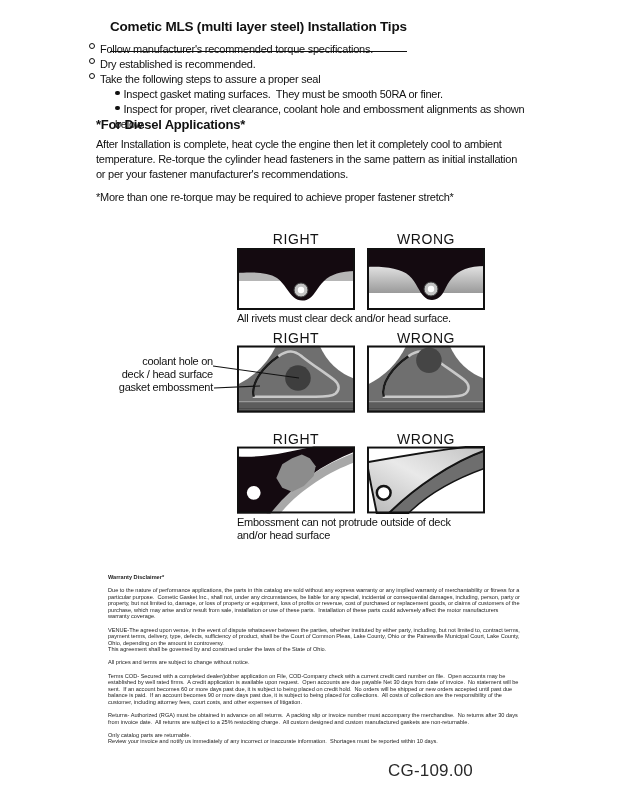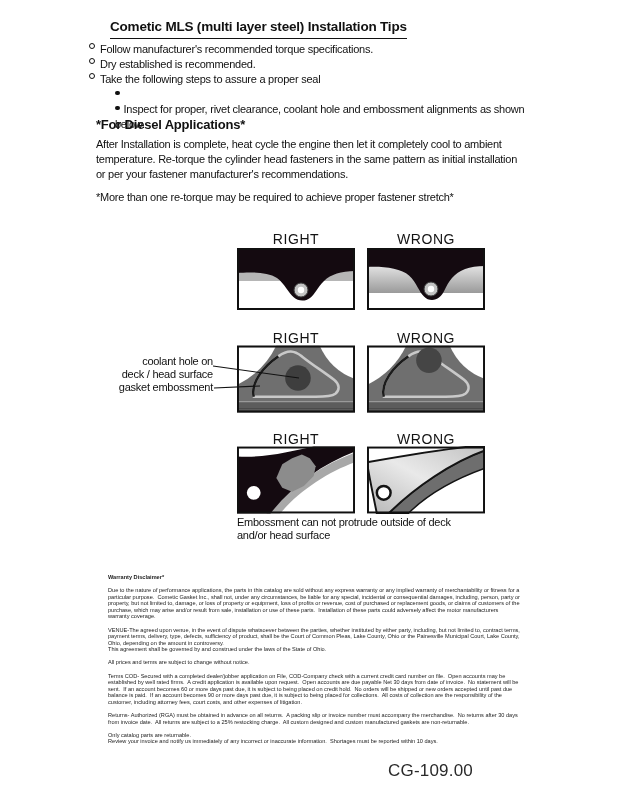--- a/index.html
+++ b/index.html
@@ -3,21 +3,21 @@
 <meta charset="utf-8">
 <style>
   html,body{margin:0;padding:0;background:#ffffff;}
   .page{
     position:relative;width:618px;height:800px;background:#ffffff;overflow:hidden;
     font-family:"Liberation Sans","DejaVu Sans",sans-serif;color:#111;
   }
   .abs{position:absolute;}
   .title{
     left:110px;top:19px;font-size:13.5px;font-weight:bold;letter-spacing:-0.2px;
-    border-bottom:1.5px solid #111;padding-bottom:4px;white-space:nowrap;
+    border-bottom:1.5px solid #111;padding-bottom:17px;white-space:nowrap;
   }
   .tips{left:89px;top:42px;width:440px;font-size:11px;letter-spacing:-0.25px;}
   .tips .b{line-height:15px;white-space:pre-wrap;}
   .tips .sub{padding-left:26px;}
   .m-open{display:inline-block;width:4px;height:4px;border:1px solid #111;border-radius:50%;margin-right:5px;vertical-align:4px;}
   .m-fill{display:inline-block;width:4.5px;height:4.5px;background:#111;border-radius:50%;margin-right:4px;vertical-align:3px;}
   .diesel{left:96px;top:117px;width:428px;}
   .diesel h2{margin:0 0 5px 0;font-size:13px;font-weight:bold;letter-spacing:-0.2px;}
   .diesel p{margin:0 0 8px 0;font-size:11px;line-height:15px;letter-spacing:-0.25px;white-space:pre-wrap;}
   .dg-label{width:118px;text-align:center;font-size:14px;letter-spacing:0.6px;color:#131313;}
@@ -35,21 +35,21 @@
 <body>
 
 <div class="page">
 
   <div class="abs title">Cometic MLS (multi layer steel) Installation Tips</div>
 
   <div class="abs tips">
     <div class="b"><span class="m-open"></span><span>Follow manufacturer's recommended torque specifications.</span></div>
     <div class="b"><span class="m-open"></span><span>Dry established is recommended.</span></div>
     <div class="b"><span class="m-open"></span><span>Take the following steps to assure a proper seal</span></div>
-    <div class="b sub"><span class="m-fill"></span></div>
+    <div class="b sub"><span class="m-fill"></span><span>Inspect gasket mating surfaces.  They must be smooth 50RA or finer.</span></div>
     <div class="b sub"><span class="m-fill"></span><span>Inspect for proper, rivet clearance, coolant hole and embossment alignments as shown below.</span></div>
   </div>
 
   <div class="abs diesel">
     <h2>*For Diesel Applications*</h2>
     <p>After Installation is complete, heat cycle the engine then let it completely cool to ambient temperature. Re-torque the cylinder head fasteners in the same pattern as initial installation or per your fastener manufacturer's recommendations.</p>
     <p>*More than one re-torque may be required to achieve proper fastener stretch*</p>
   </div>
 
   <div class="abs dg-label" style="left:237px;top:231px;">RIGHT</div>
@@ -74,20 +74,21 @@
         </linearGradient>
       </defs>
       <rect width="118" height="62" fill="#fff"></rect>
       <rect x="0" y="18" width="118" height="27" fill="url(#gradDeck)"></rect>
       <path d="M0,0 H118 V18 C102,18 92,22 85,30 C78,38 78,45 72,49.5 C68,53 61,53 57,48.5 C52,44 50,35 42,27.5 C34,20 14,18 0,19 Z" fill="#140a10"></path>
       <circle cx="64" cy="41" r="7" fill="#c3c3c3" stroke="#3a3a3a" stroke-width="1"></circle>
       <circle cx="64" cy="41" r="3.2" fill="#fff"></circle>
       <rect x="1" y="1" width="116" height="60" fill="none" stroke="#101010" stroke-width="2"></rect>
     </svg>
   </div>
+  <div class="abs caption" style="left:237px;top:312px;">All rivets must clear deck and/or head surface.</div>
 
   <div class="abs dg-label" style="left:237px;top:330px;">RIGHT</div>
   <div class="abs dg-label" style="left:367px;top:330px;">WRONG</div>
 
   <div class="abs ann" style="top:347px;margin-top:8px;">
     <div>coolant hole on</div>
     <div>deck / head surface</div>
   </div>
   <div class="abs ann" style="top:381px;">
     <div>gasket embossment</div>

